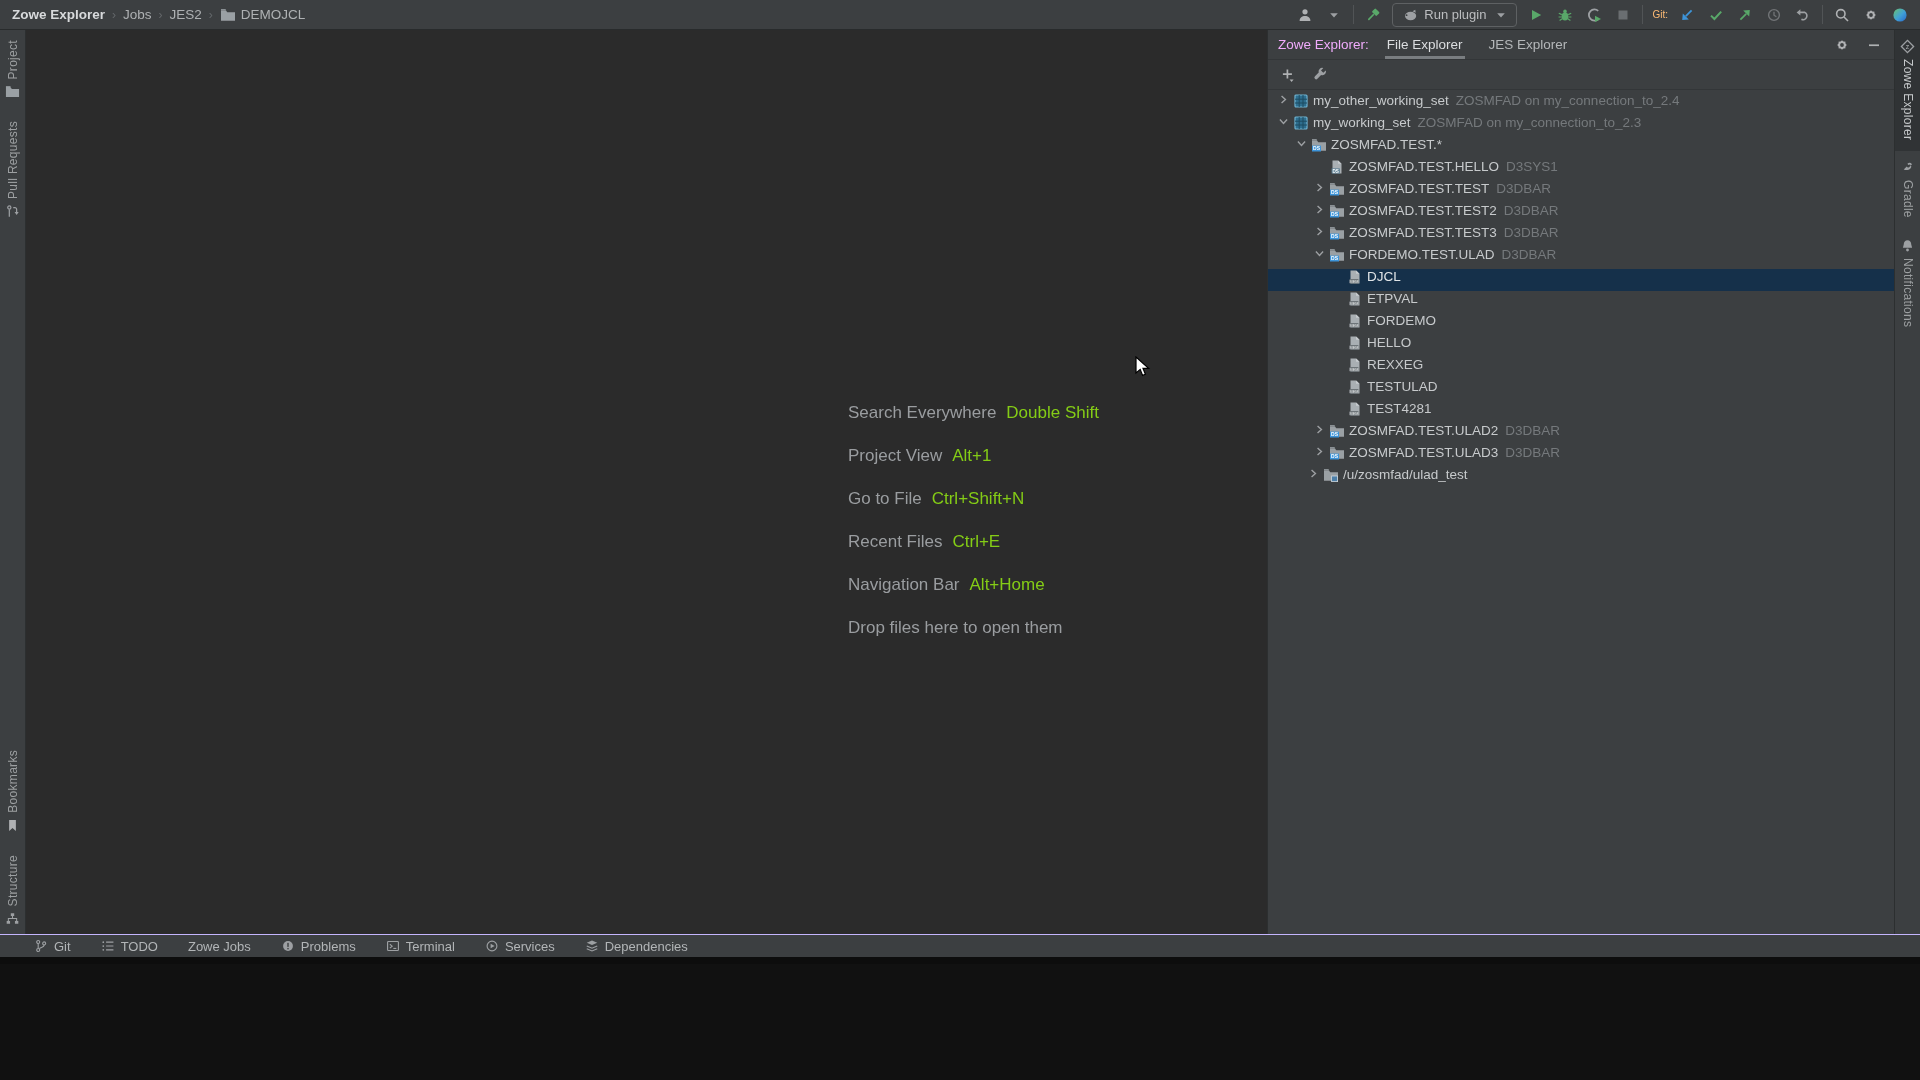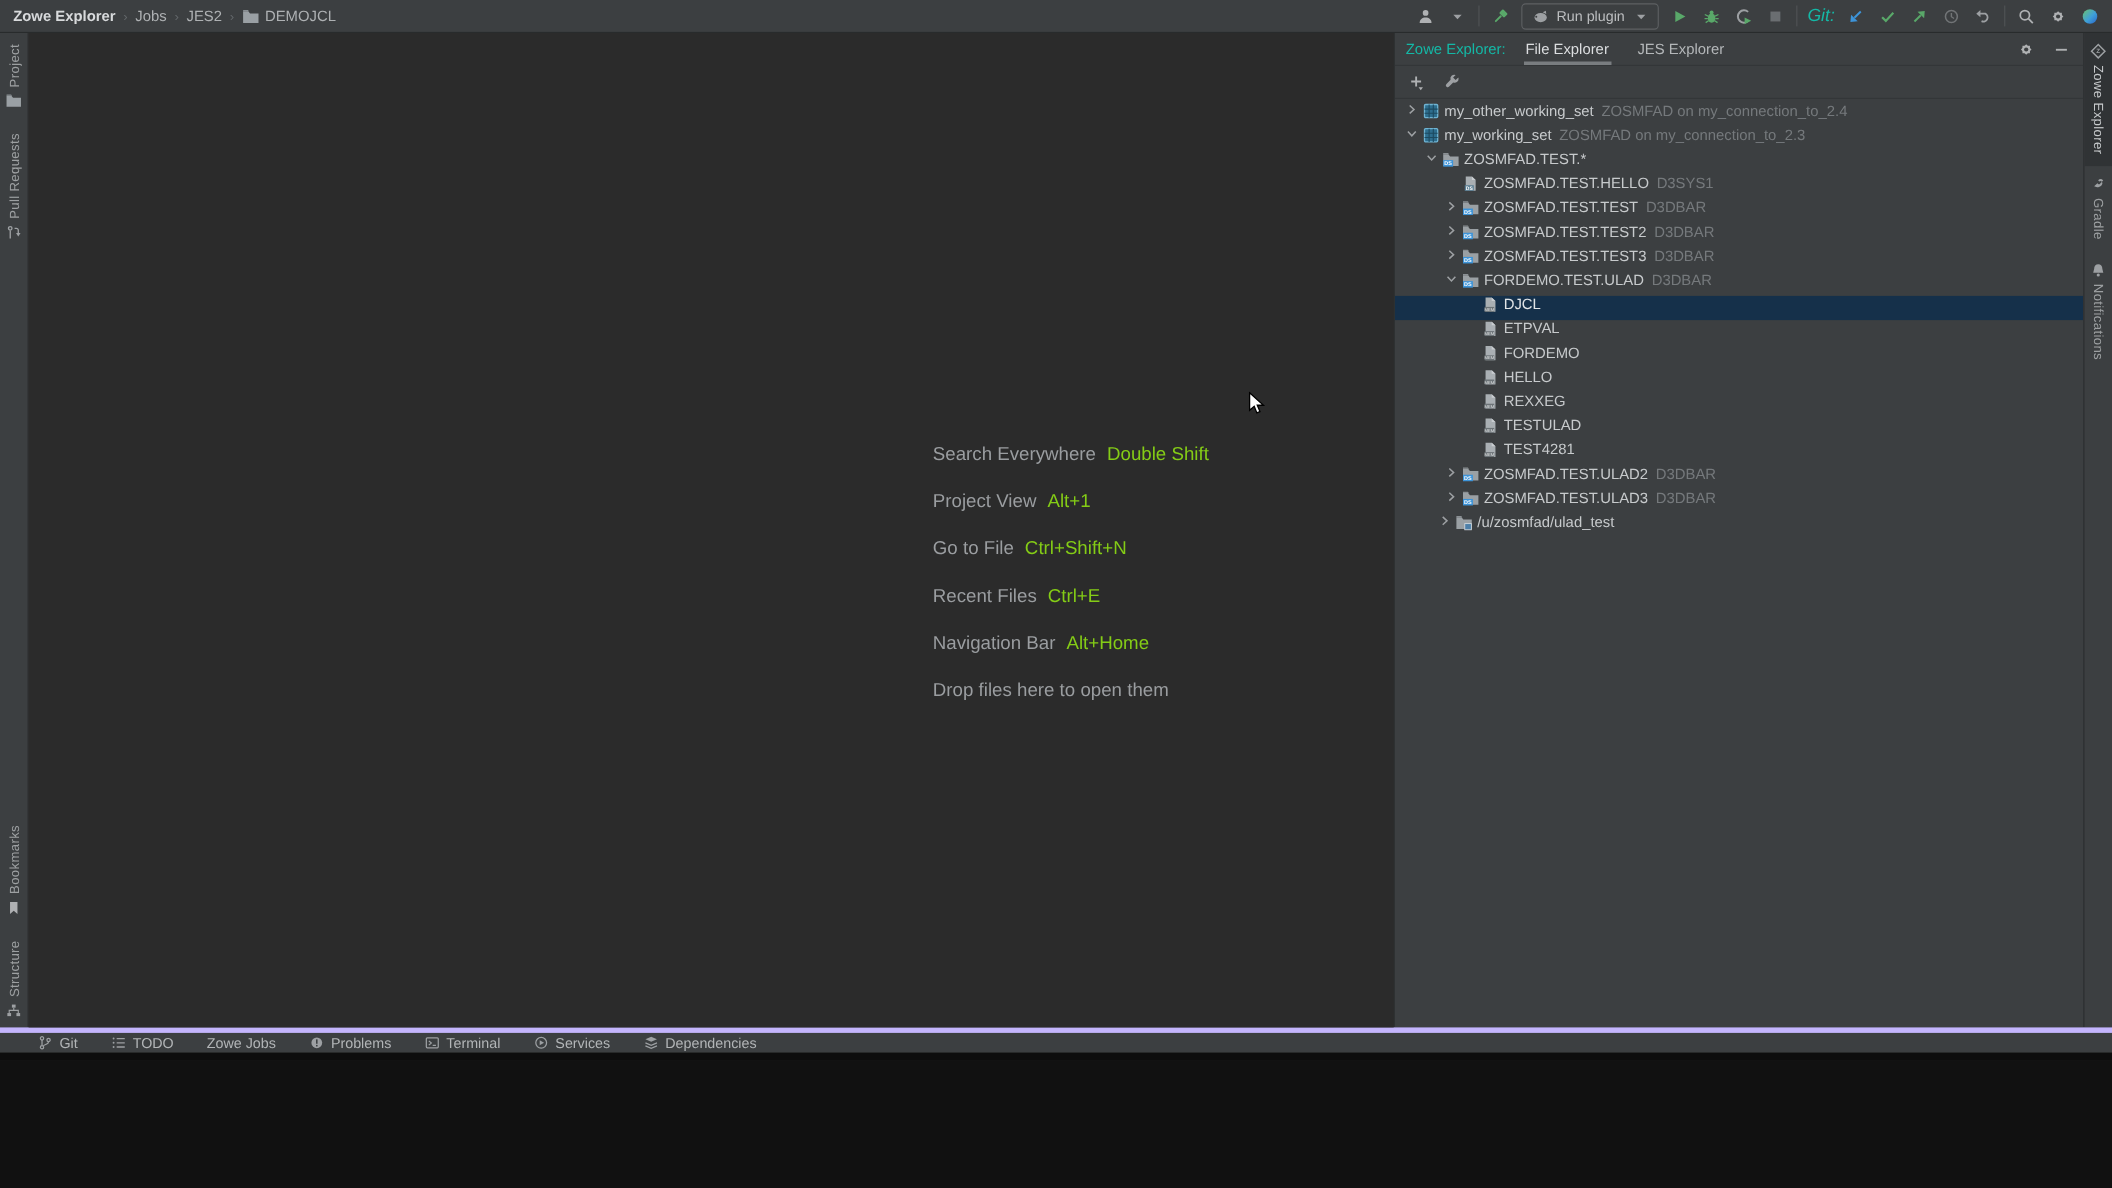--- a/index.html
+++ b/index.html
@@ -18,21 +18,21 @@
   .breadcrumb { display:flex; align-items:center; gap:7px; font-size:13.5px; color:#aeb1b3; }
   .crumb { display:flex; align-items:center; gap:5px; }
   .crumb-first { color:#d8dadc; font-weight:bold; }
   .crumb-sep { color:#63676a; font-size:12px; }
   .icon-16 svg { width:16px; height:16px; }
   .tb-right { margin-left:auto; display:flex; align-items:center; gap:9px; }
   .icon-group { display:inline-flex; align-items:center; gap:9px; }
   .icon-btn { width:20px; height:20px; display:inline-flex; align-items:center; justify-content:center; }
   .icon-btn svg { width:16px; height:16px; }
   .tb-sep { width:1px; height:19px; background:#515456; }
-  .git-label { font-size:16px; color:#14b8a6;font-style:italic; }
+  .git-label { font-size:10px; color:#fdba74; }
   .run-widget { display:flex; align-items:center; gap:6px; height:24px; padding:0 7px 0 8px;
     border:1px solid #5e6163; border-radius:4px; font-size:13px; color:#bcbec0; background:#3c3f41; }
   .run-widget .icon-btn { width:17px; }
 
   
   .mid { flex:1; display:flex; min-height:0; }
 
   .left-stripe, .right-stripe { flex:0 0 26px; background:#3c3f41; display:flex; flex-direction:column; }
   .left-stripe { border-right:1px solid #2c2f30; justify-content:space-between; align-items:center; padding:10px 0 8px; }
   .right-stripe { border-left:1px solid #2c2f30; align-items:center; }
@@ -48,41 +48,41 @@
   .editor { flex:1; background:#2b2b2b; position:relative; }
   .hints { position:absolute; left:822px; top:372px; display:flex; flex-direction:column; gap:21px; font-size:17px; }
   .hint-row { height:22px; display:flex; align-items:center; gap:10px; color:#9a9da0; white-space:nowrap;text-align:center; }
   .hint-key { color:#84cc16; }
 
   
   .right-panel { flex:0 0 627px; background:#3c3f41; border-left:1px solid #2c2f30;
     display:flex; flex-direction:column; min-height:0; }
   .panel-header { flex:0 0 30px; display:flex; align-items:center; padding:0 10px; gap:16px;
     font-size:13.5px; border-bottom:1px solid #333638; }
-  .panel-title { color:#14b8a6; white-space:nowrap; }
+  .panel-title { color:#f0abfc; white-space:nowrap; }
   .tabbar { display:flex; height:100%; gap:22px; }
   .tab { height:100%; display:flex; align-items:center; color:#b4b7b9; padding:0 2px; white-space:nowrap; }
   .tab.active { color:#dcdee0; box-shadow:inset 0 -3px 0 #797d80; }
   .panel-header-spacer { flex:1; }
   .panel-header .icon-group { gap:12px; }
   .panel-toolbar { flex:0 0 30px; display:flex; align-items:center; gap:12px; padding:0 10px;
     border-bottom:1px solid #333638; }
   .tree { flex:1; padding-top:3px; font-size:13.5px; overflow:hidden; }
   .tree-row { height:22px; display:flex; align-items:flex-start; }
   .tree-row.selected { background:#15304a; }
   .tree-chevron { width:17px; flex:0 0 17px; display:inline-flex; justify-content:center; align-items:center; }
   .tree-chevron svg { width:13px; height:13px; }
   .tree-icon { width:16px; height:16px; flex:0 0 16px; margin:0 4px 0 1px; }
   .tree-icon svg { width:16px; height:16px; }
   .tree-label { color:#c7cacc; white-space:nowrap; }
   .tree-row.selected .tree-label { color:#e0e4e7; }
   .tree-secondary { color:#75797c; margin-left:7px; white-space:nowrap; }
 
   
-  .bottom-bar { flex:0 0 23px; background:#3c3f41; border-top:5px solid #c4b5fd;
+  .bottom-bar { flex:0 0 23px; background:#3c3f41; border-top:1px solid #c4b5fd;
     display:flex; align-items:center; gap:30px; padding:0 12px 0 34px; font-size:13px; color:#b2b5b7; }
   .bb-item { display:flex; align-items:center; gap:6px; white-space:nowrap; }
   .bb-item svg { width:14px; height:14px; }
   .black-strip { flex:0 0 7px; background:#0d0d0d; }
 
   .cursor { position:absolute; left:1135px; top:356px; z-index:10; pointer-events:none; }
 </style>
 </head>
 <body>
 

